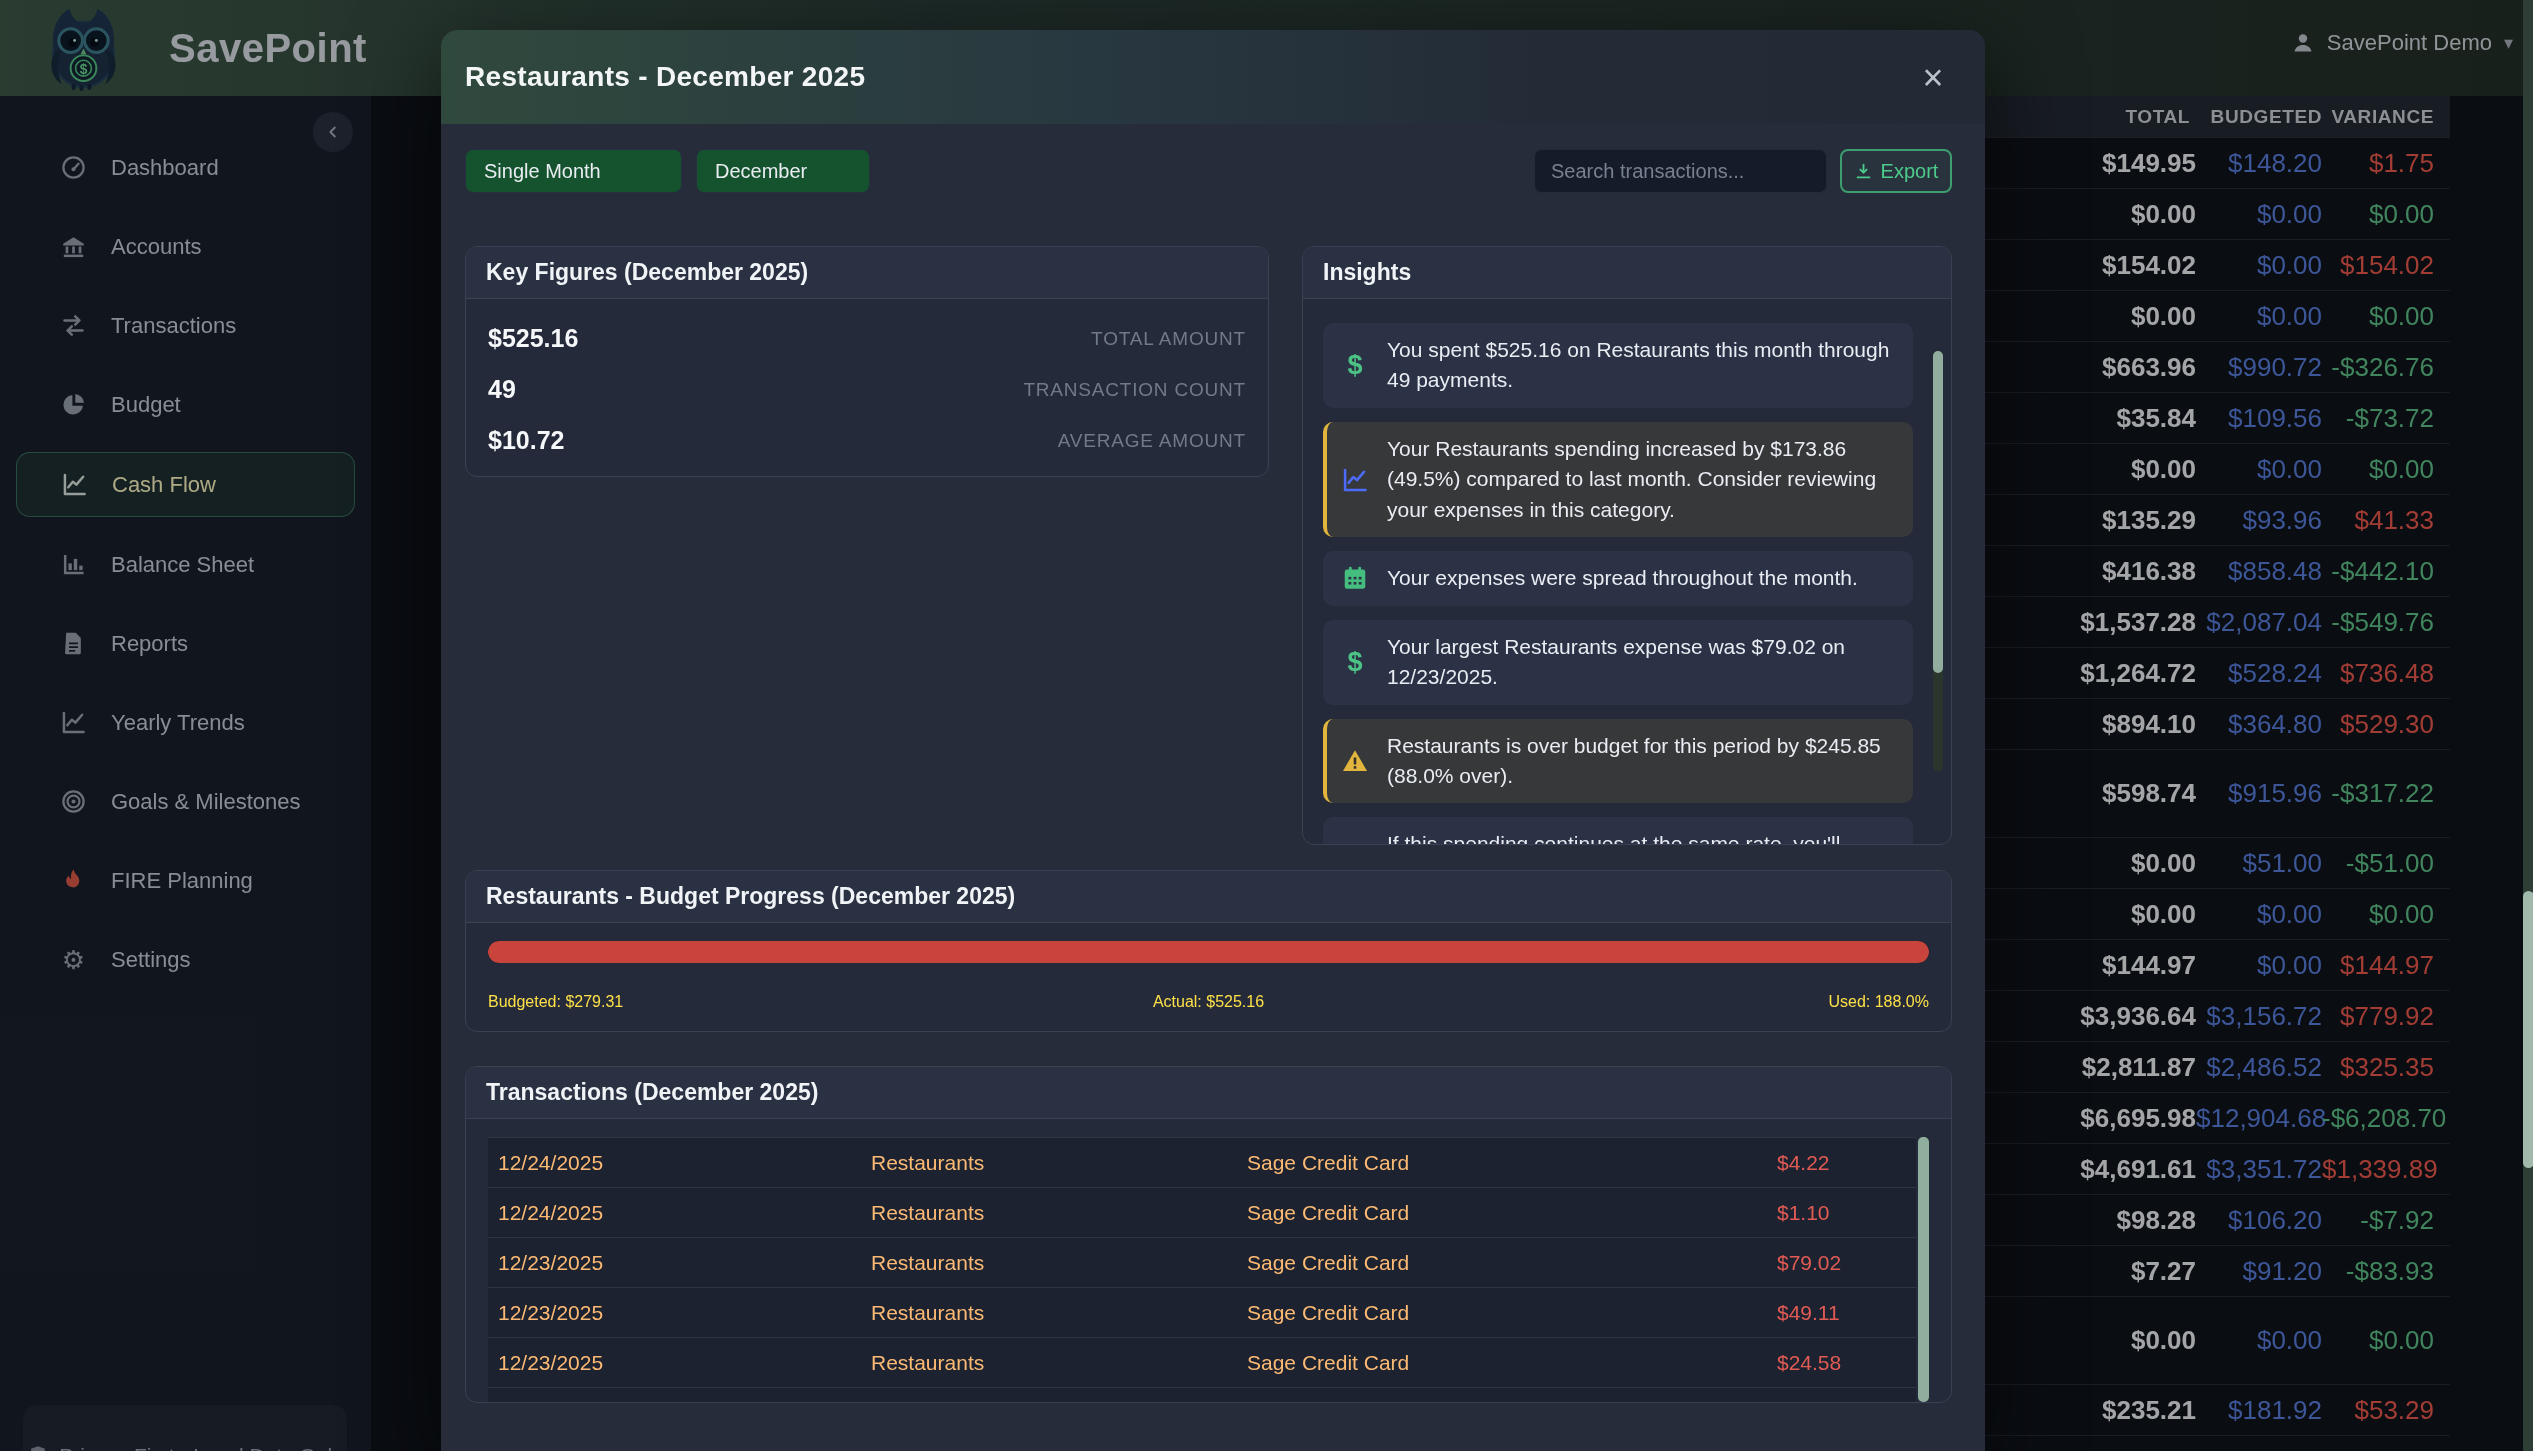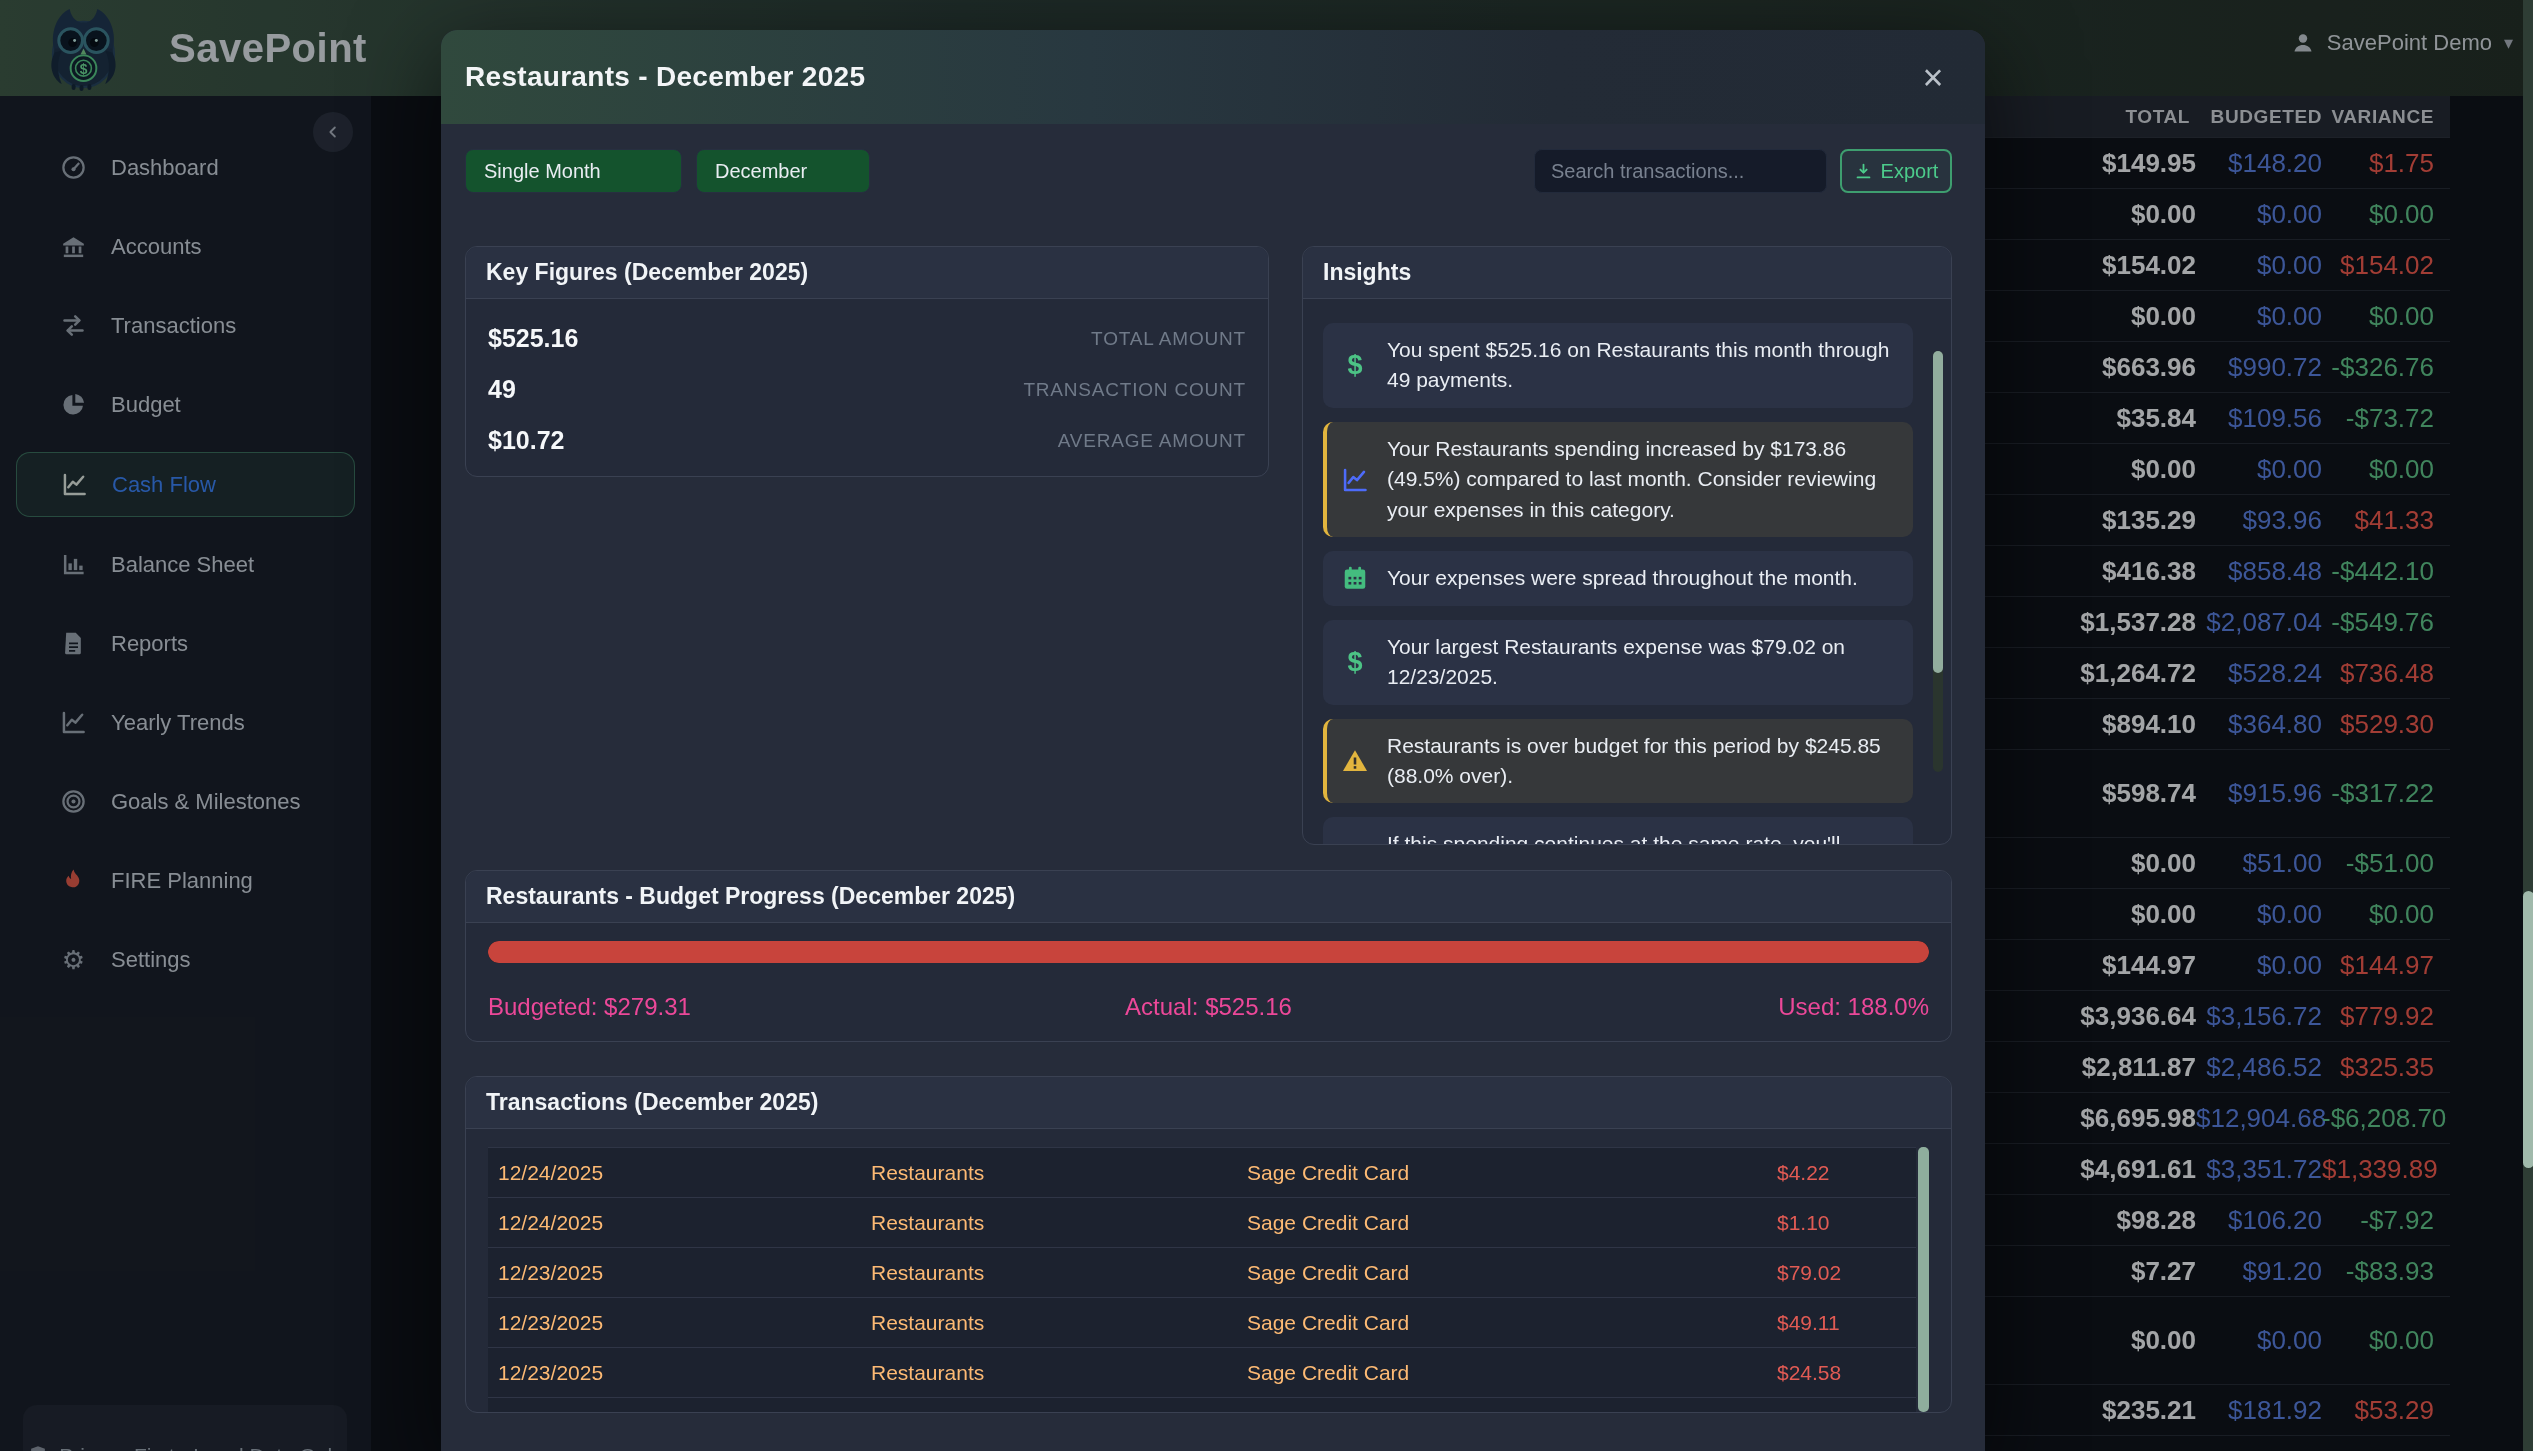--- a/index.html
+++ b/index.html
@@ -20,21 +20,21 @@
   .sidebar{position:absolute;left:0;top:96px;width:371px;height:1355px;background:#1a202b;}
   .collapse-btn{position:absolute;right:18px;top:16px;width:40px;height:40px;border-radius:50%;
                 background:#2b3240;display:flex;align-items:center;justify-content:center;color:#aab2bd;}
   .collapse-btn svg{width:18px;height:18px;}
   .nav{position:absolute;left:0;top:40px;width:371px;}
   .side-item{height:63px;margin:0 16px 16px 16px;border-radius:14px;display:flex;align-items:center;
              padding-left:44px;gap:24px;color:#c8d0da;}
   .side-item .sicon{width:27px;height:27px;color:#9aa4b0;flex:0 0 auto;display:flex;align-items:center;justify-content:center;}
   .side-item .slabel{font-size:22px;}
   .side-item.active{background:rgba(80,200,140,0.10);border:1px solid rgba(100,205,155,0.40);}
-  .side-item.active .slabel{color:#3b82f6;}
+  .side-item.active .slabel{color:#fef9c3;}
   .side-item.active .sicon{color:#dfe7e1;}
   .gchar{font-size:26px;line-height:1;}
   .privacy{position:absolute;left:23px;top:1309px;width:324px;height:47px;background:#222835;
            border-radius:14px 14px 0 0;display:flex;align-items:flex-end;justify-content:center;gap:10px;
            padding-bottom:0;color:#9aa5b1;}
   .privacy .picon{width:22px;height:22px;color:#8a93a0;margin-bottom:-14px;}
   .privacy .ptext{font-size:21px;margin-bottom:-16px;white-space:nowrap;}
 
   
   .bgtable{position:absolute;left:1960px;top:96px;width:490px;}
@@ -100,21 +100,21 @@
   .ins .iicon{width:28px;height:28px;flex:0 0 auto;display:flex;align-items:center;justify-content:center;}
   .dicon{font-size:27px;font-weight:bold;color:#4cc385;}
   .ins-track{position:absolute;right:8px;top:104px;width:10px;height:421px;background:#2a352e;border-radius:5px;}
   .ins-thumb{position:absolute;left:0;top:0;width:10px;height:322px;background:#92ad9e;border-radius:5px;}
   .morelink{margin-top:18px;text-align:center;font-size:16px;color:#79a9f5;text-decoration:underline;}
 
   .budget{margin-top:25px;}
   .budbody{padding:18px 22px 20px 22px;}
   .bar{height:22px;border-radius:11px;background:#3a2327;overflow:hidden;}
   .barfill{height:100%;background:#c8443c;border-radius:11px;}
-  .budlabels{display:flex;margin-top:30px;font-size:24px;color:#ec4899;}
+  .budlabels{display:flex;margin-top:30px;font-size:16px;color:#fde047;}
   .budlabels .bl{flex:1;text-align:left;}
   .budlabels .bm{flex:1;text-align:center;}
   .budlabels .br{flex:1;text-align:right;}
 
   .txpanel{margin-top:34px;}
   .txbody{padding:18px 22px 0 22px;}
   .txwrap{position:relative;padding-right:13px;}
   .txhead{display:grid;grid-template-columns:373px 376px 530px 1fr;height:47px;align-items:center;
           background:#2d3447;border-radius:8px 8px 0 0;}
   .txhead div{font-size:22px;font-weight:bold;color:#f2f4f7;padding-left:10px;}

